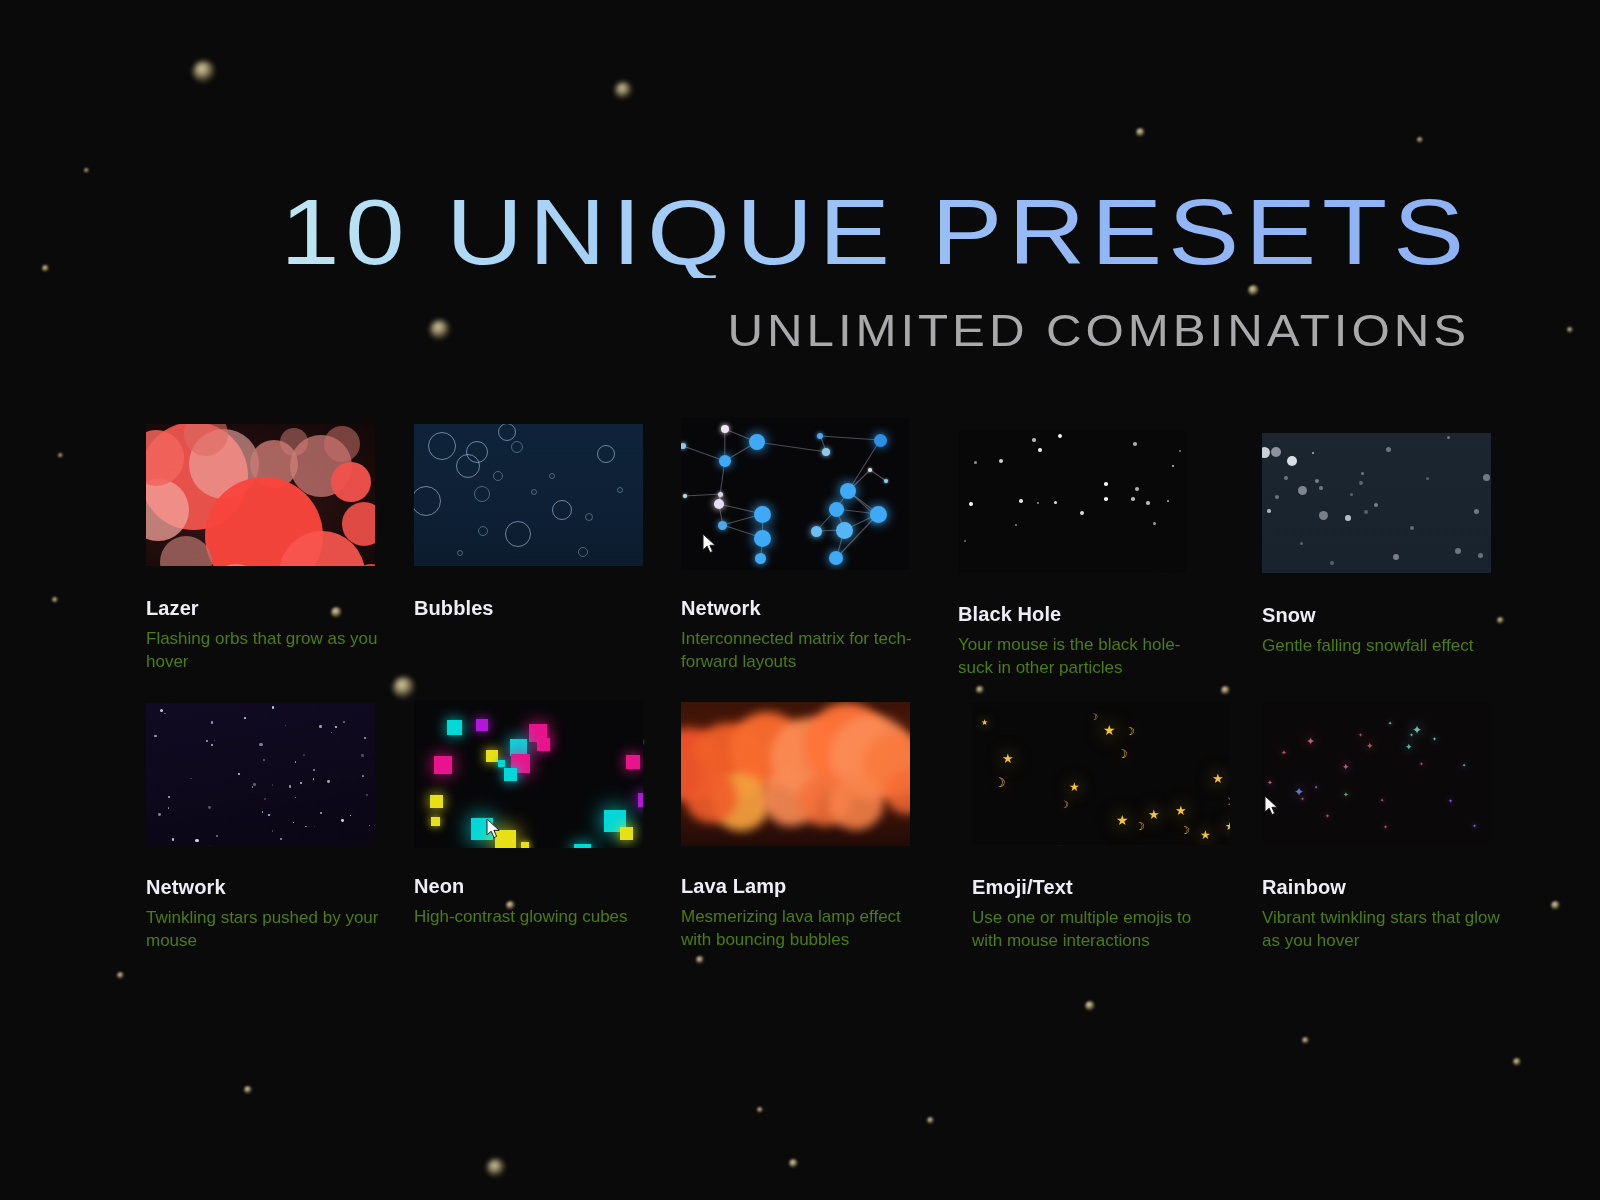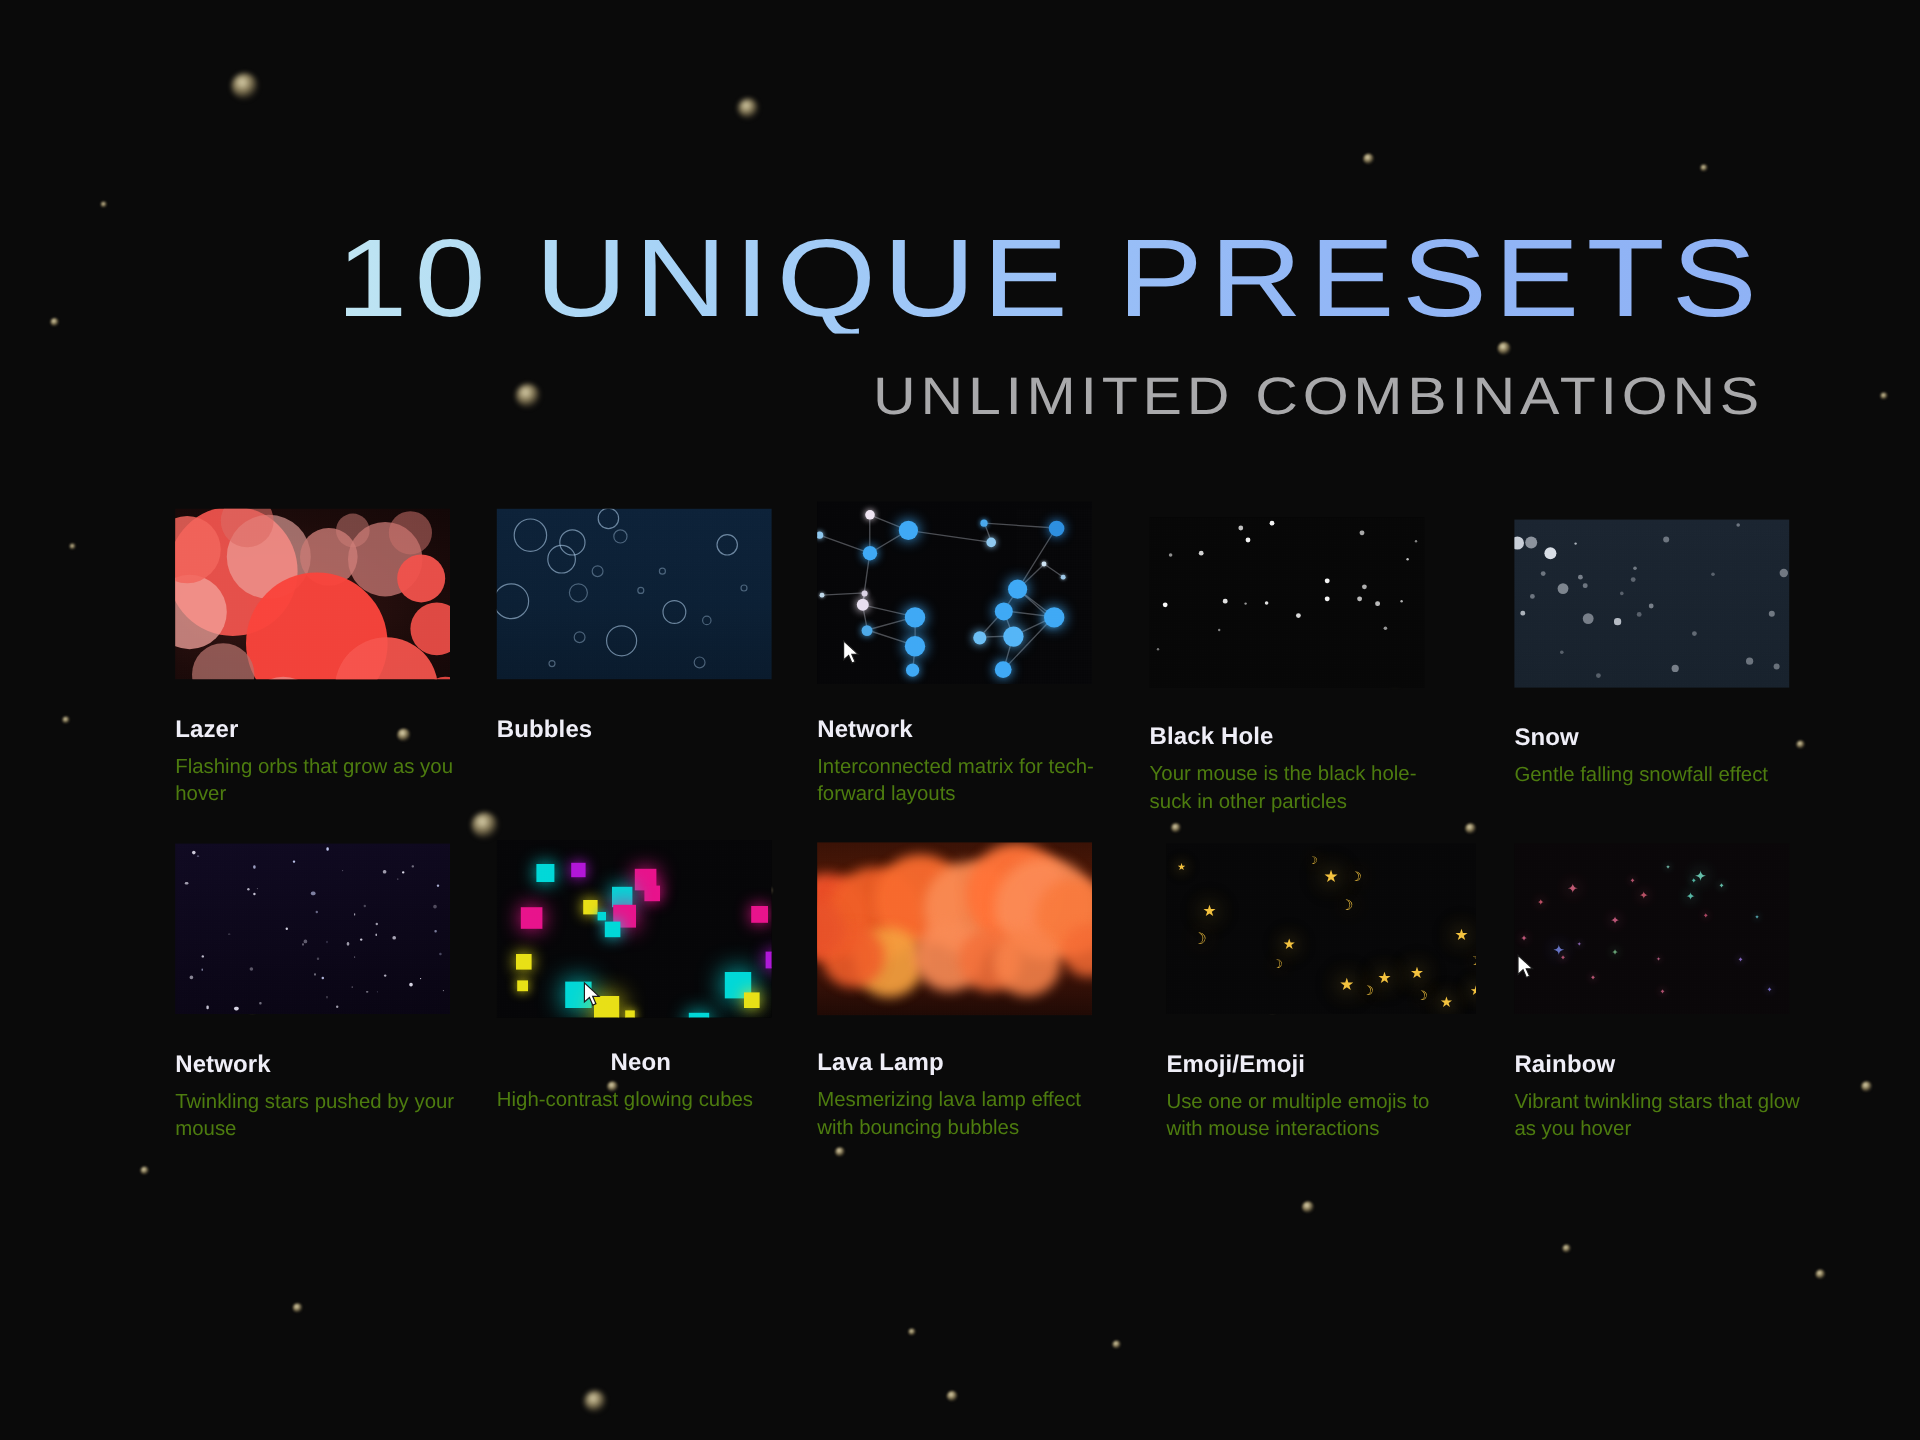--- a/index.html
+++ b/index.html
@@ -490,21 +490,21 @@
             <div class="p-square" style="background: rgb(232, 224, 22); box-shadow: rgb(232, 224, 22) 0px 0px 8.55px; left: 17px; top: 117px; width: 9px; height: 9px;"></div>
             <div class="p-square" style="background: rgb(0, 216, 216); box-shadow: rgb(0, 216, 216) 0px 0px 20.9px; left: 190px; top: 110px; width: 22px; height: 22px;"></div>
             <div class="p-square" style="background: rgb(0, 216, 216); box-shadow: rgb(0, 216, 216) 0px 0px 20.9px; left: 57px; top: 118px; width: 22px; height: 22px;"></div>
             <div class="p-square" style="background: rgb(232, 224, 22); box-shadow: rgb(232, 224, 22) 0px 0px 19.95px; left: 81px; top: 130px; width: 21px; height: 21px;"></div>
             <div class="p-square" style="background: rgb(232, 224, 22); box-shadow: rgb(232, 224, 22) 0px 0px 12.35px; left: 206px; top: 127px; width: 13px; height: 13px;"></div>
             <div class="p-square" style="background: rgb(232, 224, 22); box-shadow: rgb(232, 224, 22) 0px 0px 7.6px; left: 107px; top: 142px; width: 8px; height: 8px;"></div>
             <div class="p-square" style="background: rgb(0, 216, 216); box-shadow: rgb(0, 216, 216) 0px 0px 16.15px; left: 160px; top: 144px; width: 17px; height: 17px;"></div>
           </div>
         <div class="noise"></div>
       </div>
-      <div class="card-title" style="margin-top:27px;text-align:center;">Neon</div>
+      <div class="card-title" style="margin-top:27px;">Neon</div>
       <div class="card-desc" style="width:236px;">High-contrast glowing cubes</div>
     </div>
 
     <div class="preset-card" style="left:641px; top:702px; width:240px;">
       <div class="thumb bg-lava" style="width:229px; height:144px;">
         <div class="thumb-layer" id="th-lava">
             <div class="p-circle" style="background: rgb(242, 82, 42); opacity: 0.95; filter: blur(5px); left: -28px; top: 26px; width: 72px; height: 72px;"></div>
             <div class="p-circle" style="background: rgb(240, 95, 40); opacity: 0.95; filter: blur(5px); left: 9px; top: 21px; width: 78px; height: 78px;"></div>
             <div class="p-circle" style="background: rgb(248, 107, 46); opacity: 0.96; filter: blur(5px); left: 48px; top: 10px; width: 76px; height: 76px;"></div>
             <div class="p-circle" style="background: rgb(249, 138, 82); opacity: 0.95; filter: blur(5px); left: 89px; top: 16px; width: 78px; height: 78px;"></div>
@@ -542,21 +542,21 @@
             <div class="p-star" style="left: 176px; top: 105px; font-size: 13px; color: rgb(243, 194, 63); text-shadow: rgba(243, 194, 63, 0.85) 0px 0px 15.6px, rgba(243, 194, 63, 0.35) 0px 0px 31.2px;">★</div>
             <div class="p-star" style="left: 203px; top: 101px; font-size: 13px; color: rgb(243, 194, 63); text-shadow: rgba(243, 194, 63, 0.85) 0px 0px 15.6px, rgba(243, 194, 63, 0.35) 0px 0px 31.2px;">★</div>
             <div class="p-star" style="left: 163px; top: 118px; font-size: 11px; color: rgb(243, 194, 63); text-shadow: rgba(243, 194, 63, 0.85) 0px 0px 13.2px, rgba(243, 194, 63, 0.35) 0px 0px 26.4px;">☽</div>
             <div class="p-star" style="left: 208px; top: 122px; font-size: 11px; color: rgb(243, 194, 63); text-shadow: rgba(243, 194, 63, 0.85) 0px 0px 13.2px, rgba(243, 194, 63, 0.35) 0px 0px 26.4px;">☽</div>
             <div class="p-star" style="left: 228px; top: 126px; font-size: 12px; color: rgb(243, 194, 63); text-shadow: rgba(243, 194, 63, 0.85) 0px 0px 14.4px, rgba(243, 194, 63, 0.35) 0px 0px 28.8px;">★</div>
             <div class="p-star" style="left: 253px; top: 118px; font-size: 11px; color: rgb(243, 194, 63); text-shadow: rgba(243, 194, 63, 0.85) 0px 0px 13.2px, rgba(243, 194, 63, 0.35) 0px 0px 26.4px;">★</div>
             <div class="p-star" style="left: 252px; top: 94px; font-size: 10px; color: rgb(243, 194, 63); text-shadow: rgba(243, 194, 63, 0.85) 0px 0px 12px, rgba(243, 194, 63, 0.35) 0px 0px 24px;">☽</div>
           </div>
         <div class="noise"></div>
       </div>
-      <div class="card-title" style="margin-top:31px;">Emoji/Emoji</div>
+      <div class="card-title" style="margin-top:31px;">Emoji/Text</div>
       <div class="card-desc" style="width:224px;">Use one or multiple emojis to with mouse interactions</div>
     </div>
 
     <div class="preset-card" style="left:1222px; top:703px; width:240px;">
       <div class="thumb bg-rainbow" style="width:229px; height:142px;">
         <div class="thumb-layer" id="th-rainbow">
             <div class="p-star" style="left: 44px; top: 33px; font-size: 11px; color: rgb(210, 98, 127); opacity: 0.9; text-shadow: rgb(210, 98, 127) 0px 0px 12.1px;">✦</div>
             <div class="p-star" style="left: 19px; top: 46px; font-size: 7px; color: rgb(208, 86, 111); opacity: 0.9; text-shadow: rgb(208, 86, 111) 0px 0px 7.7px;">✦</div>
             <div class="p-star" style="left: 96px; top: 29px; font-size: 6px; color: rgb(197, 90, 119); opacity: 0.9; text-shadow: rgb(197, 90, 119) 0px 0px 6.6px;">✦</div>
             <div class="p-star" style="left: 121px; top: 121px; font-size: 6px; color: rgb(194, 88, 122); opacity: 0.9; text-shadow: rgb(194, 88, 122) 0px 0px 6.6px;">✦</div>

